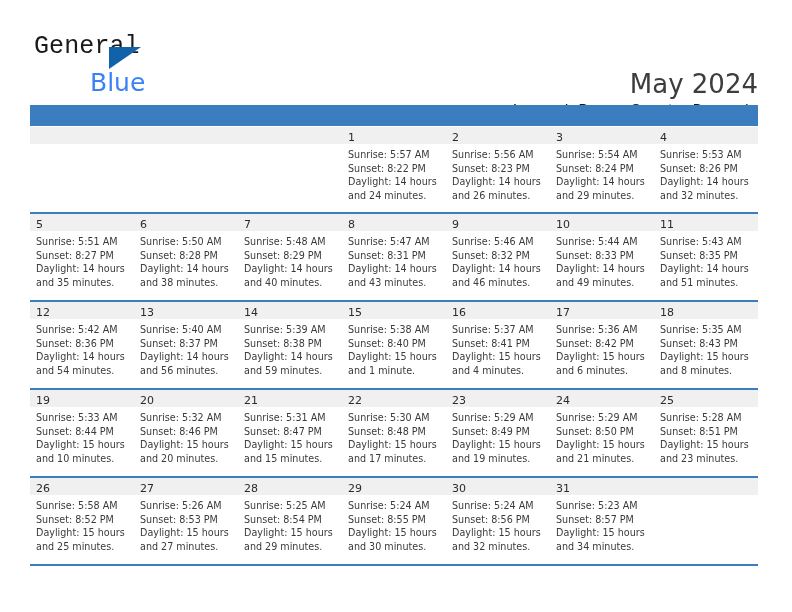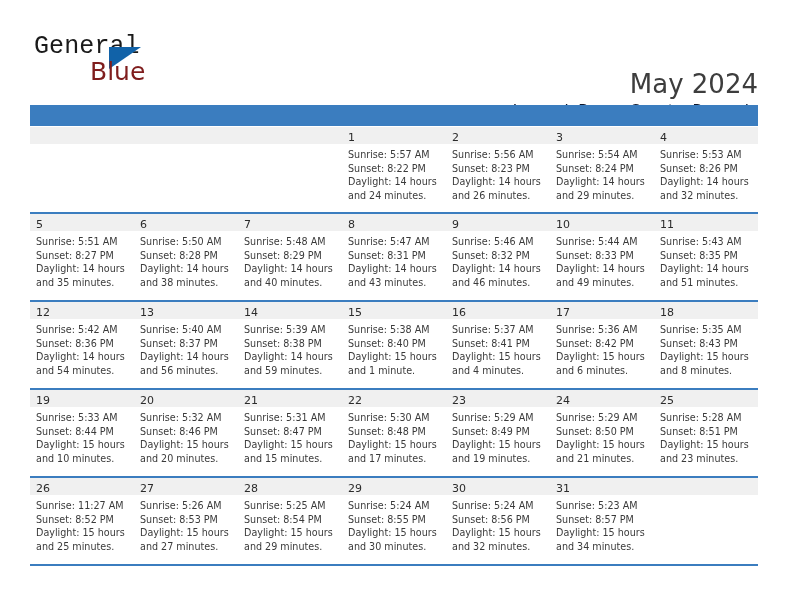--- a/index.html
+++ b/index.html
@@ -43,23 +43,23 @@
     top: 0;
     font-size: 25px;
     letter-spacing: 0.1px;
     color: #1a1a1a;
     font-family: Liberation Mono, monospace;
     font-weight: 400;
   }
   .brand-blue {
     position: absolute;
     left: 56px;
-    top: 25px;
+    top: 36px;
     font-size: 25px;
-    color: #7f1d1d;
+    color: #3b82f6;
     font-family: "DejaVu Sans", sans-serif;
     font-weight: 400;
   }
   .brand-triangle {
     position: absolute;
     left: 75px;
     top: 15px;
     width: 0;
     height: 0;
     border-top: 22px solid #1162a8;
@@ -445,21 +445,21 @@
               <div class="day-line">Sunset: 8:51 PM</div>
               <div class="day-line">Daylight: 15 hours</div>
               <div class="day-line">and 23 minutes.</div>
             </div>
           </div>
         </div>
         <div class="week-row">
           <div class="day-cell">
             <div class="day-band"><span class="day-num">26</span></div>
             <div class="day-body">
-              <div class="day-line">Sunrise: 11:27 AM</div>
+              <div class="day-line">Sunrise: 5:58 AM</div>
               <div class="day-line">Sunset: 8:52 PM</div>
               <div class="day-line">Daylight: 15 hours</div>
               <div class="day-line">and 25 minutes.</div>
             </div>
           </div>
           <div class="day-cell">
             <div class="day-band"><span class="day-num">27</span></div>
             <div class="day-body">
               <div class="day-line">Sunrise: 5:26 AM</div>
               <div class="day-line">Sunset: 8:53 PM</div>

